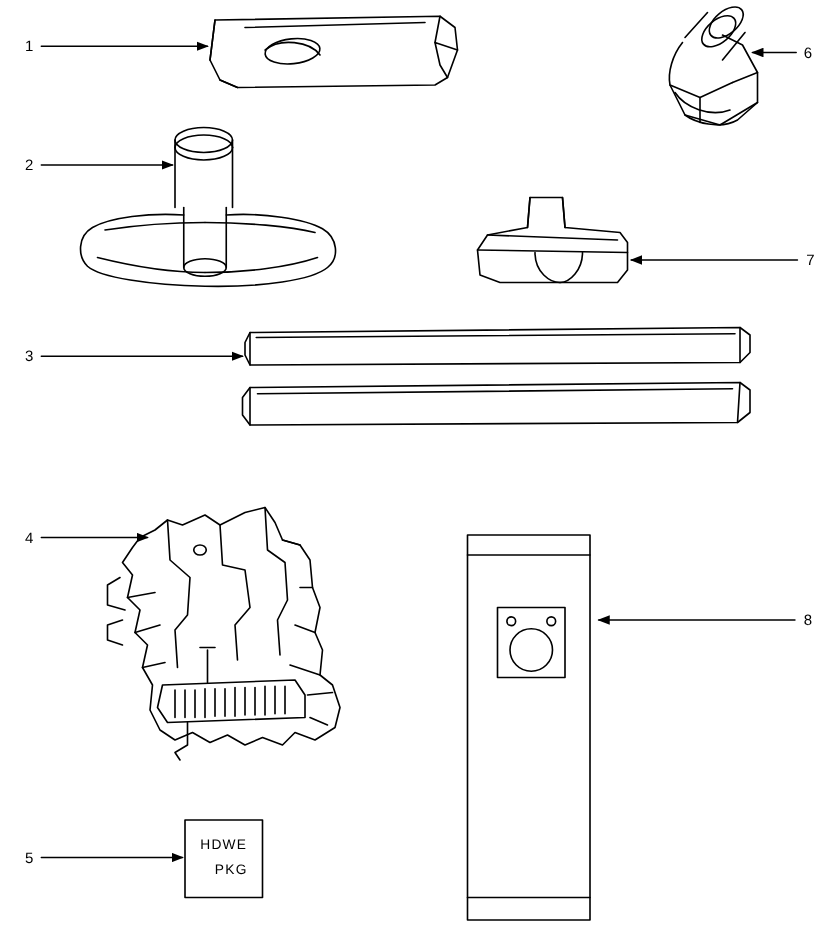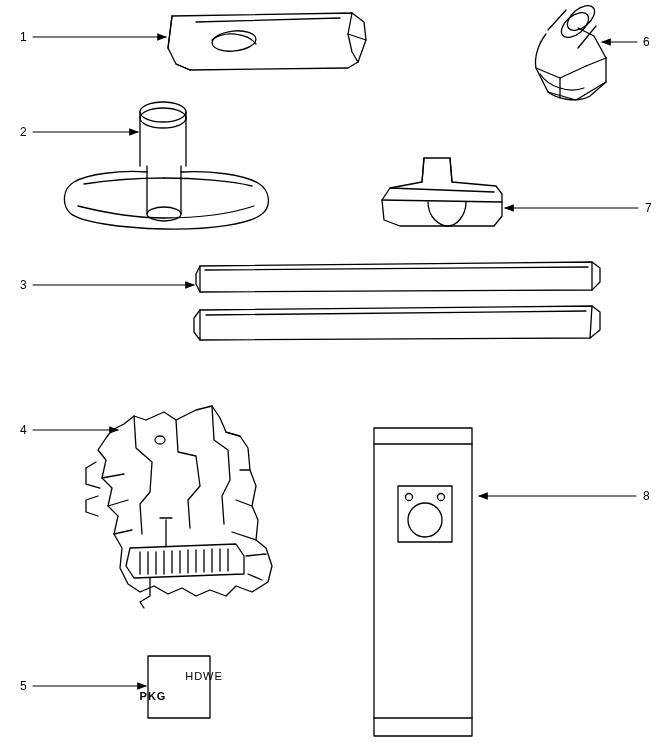--- a/index.html
+++ b/index.html
@@ -189,16 +189,16 @@
 
   <div class="callout-num" style="left:20px; top:31px;">1</div>
   <div class="callout-num" style="left:20px; top:126px;">2</div>
   <div class="callout-num" style="left:20px; top:279px;">3</div>
   <div class="callout-num" style="left:20px; top:424px;">4</div>
   <div class="callout-num" style="left:20px; top:680px;">5</div>
   <div class="callout-num" style="left:643px; top:36px;">6</div>
   <div class="callout-num" style="left:645px; top:202px;">7</div>
   <div class="callout-num" style="left:643px; top:490px;">8</div>
 
-  <div class="hdwe-text" style="left:148px; top:670px; width:62px;margin-left:25px;">HDWE</div>
-  <div class="hdwe-text" style="left:132px; top:690px; width:42px;font-weight:bold;">PKG</div>
+  <div class="hdwe-text" style="left:148px; top:670px; width:62px;">HDWE</div>
+  <div class="hdwe-text" style="left:164px; top:690px; width:42px;">PKG</div>
 
 </div>
 
 </body></html>

